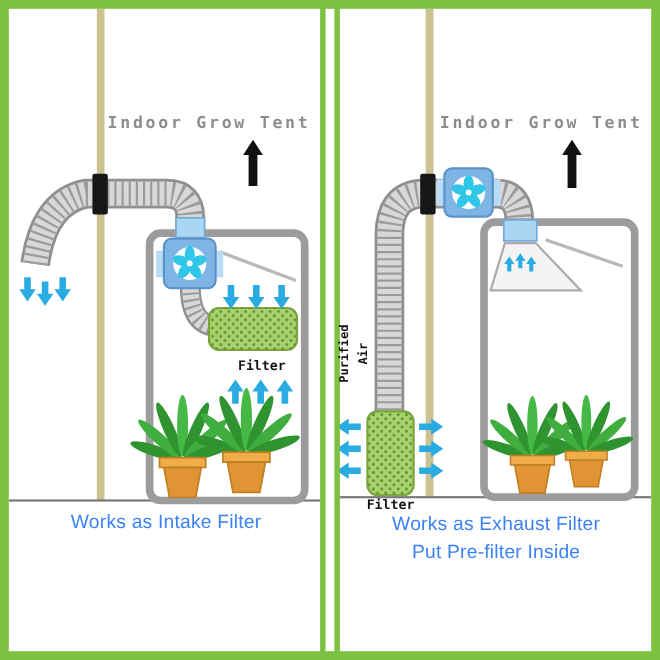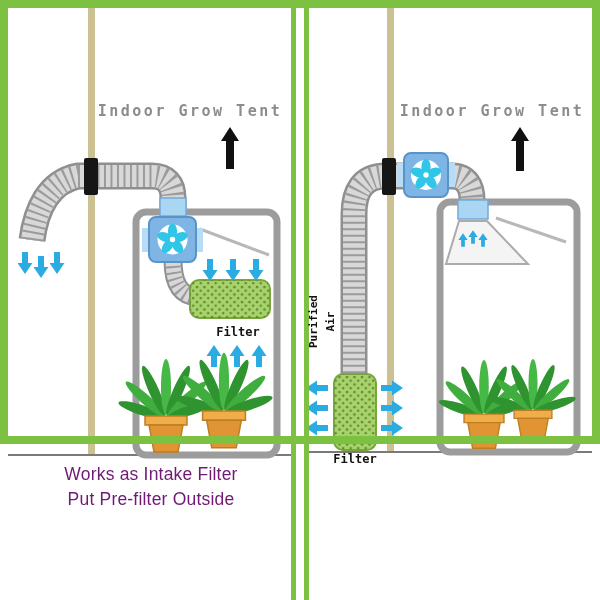--- a/index.html
+++ b/index.html
@@ -1,25 +1,25 @@
 <!DOCTYPE html>
 <html><head>
 <meta charset="utf-8">
 <style>
   *{box-sizing:border-box;margin:0;padding:0}
   html,body{width:600px;height:600px;overflow:hidden;background:#fff;
     font-family:"Liberation Sans",sans-serif}
-  #stage{position:relative;width:600px;height:444px;background:#fff}
+  #stage{position:relative;width:600px;height:600px;background:#fff}
   svg.diagram{position:absolute;left:0;top:0}
   .label{position:absolute;text-align:center}
   .title{color:#8c8c8c;font-family:"DejaVu Sans Mono",monospace;font-size:15px;
     letter-spacing:2.5px;white-space:nowrap;font-weight:bold}
   .mono-label{font-family:"DejaVu Sans Mono",monospace;font-weight:bold;font-size:11px;
     color:#141414;white-space:pre-line;line-height:1.5}
-  .caption{font-size:17.5px;color:#701a75;line-height:1.42;letter-spacing:.2px}
+  .caption{font-size:17.5px;color:#3b82f6;line-height:1.42;letter-spacing:.2px}
   .rot{transform:rotate(-90deg);transform-origin:center}
   .frame{position:absolute;inset:0;border:8px solid #7cc142;pointer-events:none}
 </style>
 </head>
 <body>
 
 <div id="stage">
 
   <svg class="diagram" width="600" height="600" viewBox="0 0 600 600">
     <defs>
@@ -164,17 +164,20 @@
   <div class="label title" style="left:342px;top:102px;width:300px">Indoor Grow Tent</div>
 
   <div class="label mono-label rot" style="left:284px;top:305px;width:76px">Purified
 Air</div>
 
   <div class="label mono-label" style="left:200px;top:323px;width:76px;font-size:12px">Filter</div>
   <div class="label mono-label" style="left:317px;top:450px;width:76px;font-size:12px">Filter</div>
 
   <div class="label caption" style="left:10px;top:462px;width:282px">
     <div>Works as Intake Filter</div>
-    <div>Put Pre-filter Outside</div>
+  </div>
+  <div class="label caption" style="left:310px;top:464px;width:282px">
+    <div>Works as Exhaust Filter</div>
+    <div>Put Pre-filter Inside</div>
   </div>
 
   <div class="frame"></div>
 </div>
 
 </body></html>

